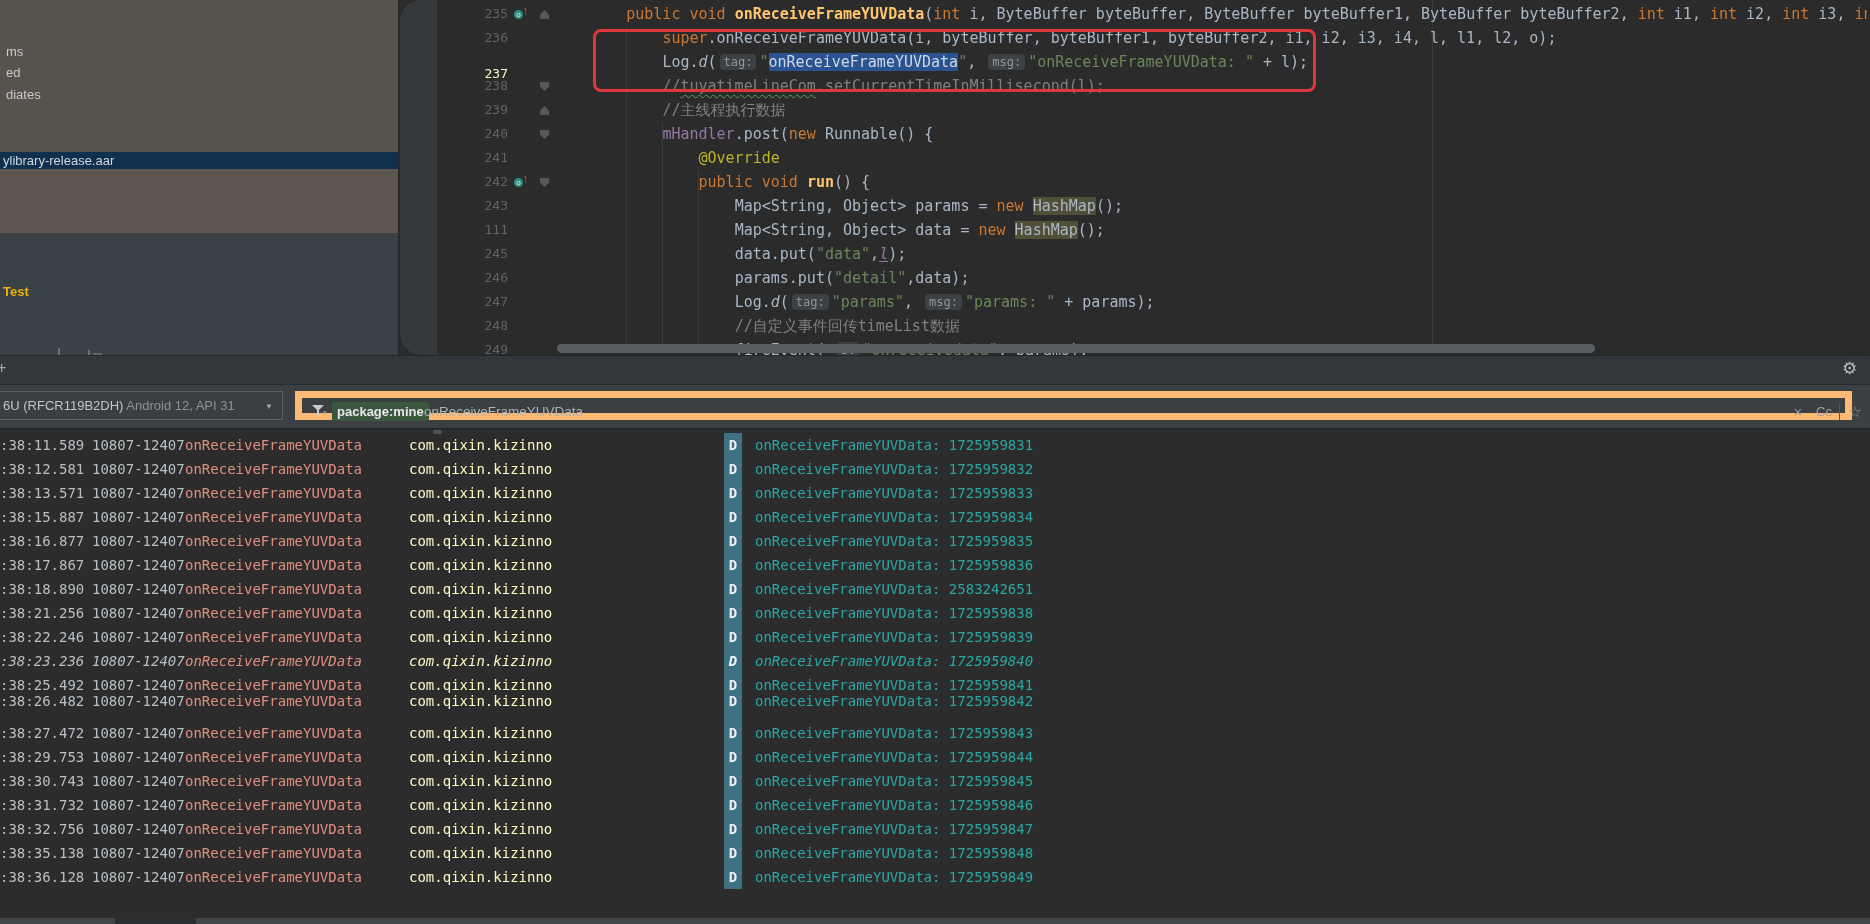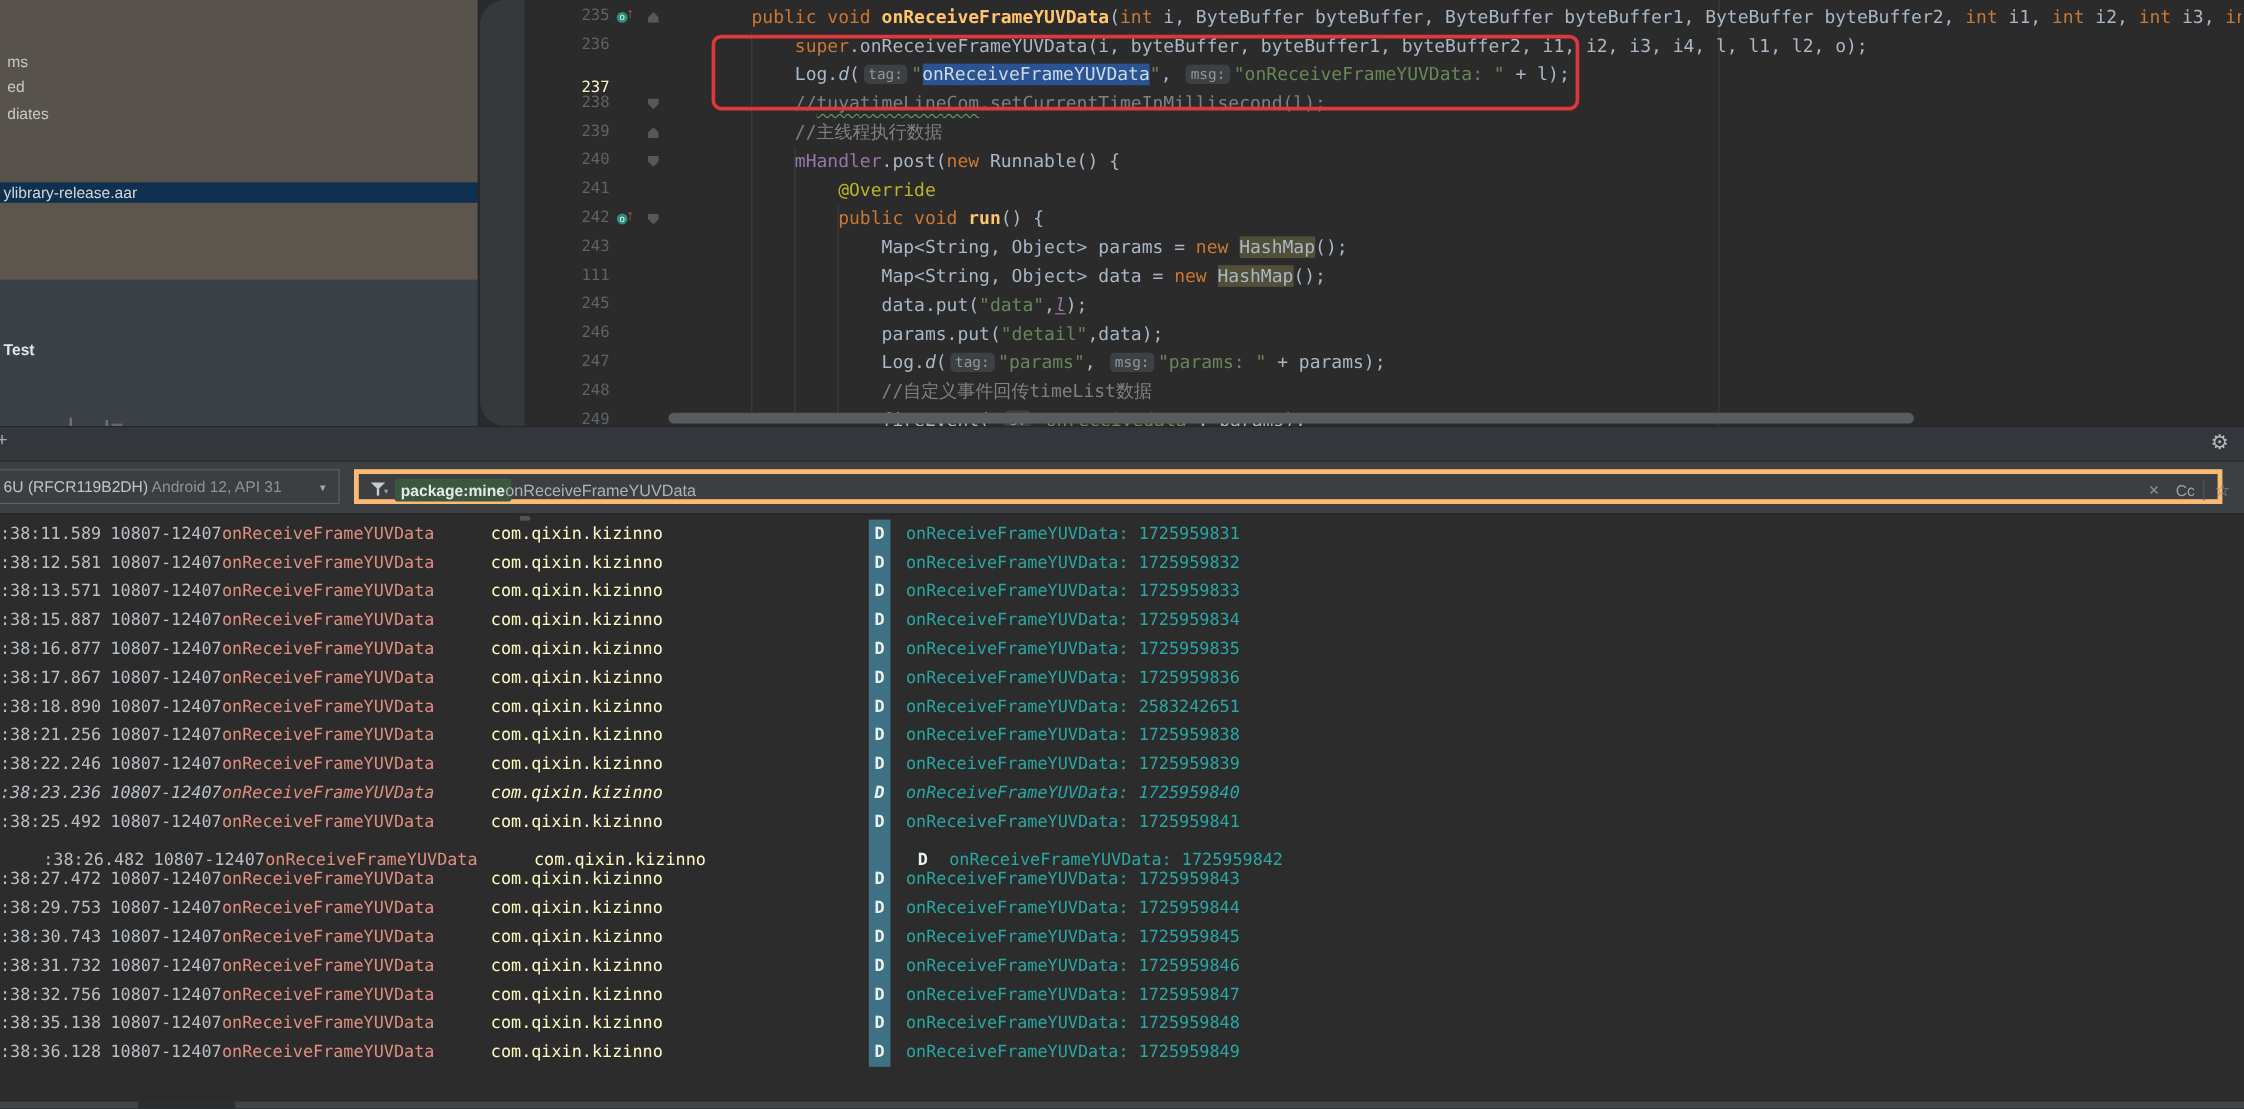--- a/index.html
+++ b/index.html
@@ -5,21 +5,21 @@
   html,body{margin:0;padding:0;background:#1e1f22;}
   .screen{position:relative;width:1870px;height:924px;overflow:hidden;background:#2B2B2B;
           font-family:"Liberation Sans",sans-serif;}
   
   .proj{position:absolute;left:0;top:0;width:400px;height:355px;background:#57524B;overflow:hidden;}
   .proj-band{position:absolute;left:0;top:168px;width:400px;height:65px;background:#5C564E;}
   .proj-bottom{position:absolute;left:0;top:233px;width:400px;height:122px;background:#3A4147;}
   .proj-item{position:absolute;left:6px;height:18px;line-height:18px;font-size:13px;color:#C6C9CB;white-space:nowrap;}
   .proj-sel{position:absolute;left:0;top:152px;width:400px;height:17px;background:#10304F;color:#D3D6D9;
             font-size:13px;line-height:17px;padding-left:3px;box-sizing:border-box;white-space:nowrap;}
-  .proj-test{position:absolute;left:3px;top:284px;font-size:13px;font-weight:bold;color:#e5e5e5;}
+  .proj-test{position:absolute;left:3px;top:284px;font-size:13px;font-weight:bold;color:#eab308;}
   .proj-mark1{position:absolute;left:58px;top:348px;width:2px;height:7px;background:#8A857E;opacity:.7;}
   .proj-mark2{position:absolute;left:88px;top:350px;width:2px;height:5px;background:#8A857E;opacity:.7;}
   .proj-mark3{position:absolute;left:93px;top:353px;width:9px;height:2px;background:#8A857E;opacity:.55;}
   .splitter{position:absolute;left:398px;top:0;width:2px;height:355px;background:#26282A;}
   
   .editor{position:absolute;left:400px;top:0;width:1470px;height:355px;background:#2B2B2B;overflow:hidden;border-radius:21px;}
   .ed-strip{position:absolute;left:0;top:0;width:37px;height:355px;background:#35393C;}
   .margin-guide{position:absolute;left:1032px;top:0;width:1px;height:355px;background:#37393B;}
   .iguide{position:absolute;width:1px;background:#3A3C3E;}
   .code-line{position:absolute;left:0;width:1470px;height:24px;}
@@ -56,21 +56,21 @@
   
   .toolbar{position:absolute;left:0;top:355px;width:1870px;height:29px;background:#33363A;border-top:1px solid #242628;box-sizing:border-box;}
   .tb-plus{position:absolute;left:-3px;top:3px;font-size:16px;color:#A7ABAD;cursor:default;}
   .tb-gear{position:absolute;left:1842px;top:2px;font-size:17px;color:#B7BABC;cursor:default;}
   
   .filterrow{position:absolute;left:0;top:384px;width:1870px;height:44px;background:#3C4043;border-top:1px solid #2A2D2F;box-sizing:border-box;}
   .devbox{position:absolute;left:-8px;top:6px;width:291px;height:29px;border:1px solid #5D6163;background:#3B3F42;box-sizing:border-box;}
   .devbox .dtext{position:absolute;left:10px;top:0;height:27px;line-height:27px;font-size:13px;color:#C2C5C7;white-space:nowrap;}
   .devbox .dinfo{color:#8E9295;}
   .devbox .dcaret{position:absolute;left:272px;top:10px;font-size:8px;color:#A2A5A7;}
-  .filterbox{position:absolute;left:295px;top:6px;width:1557px;height:29px;border:4px solid #fdba74;background:#3B3F42;box-sizing:border-box;}
+  .filterbox{position:absolute;left:295px;top:6px;width:1557px;height:29px;border:7px solid #fdba74;background:#3B3F42;box-sizing:border-box;}
   .funnel{position:absolute;left:10px;top:7px;width:14px;height:14px;}
   .funnel .f-tri{position:absolute;left:0;top:0;width:0;height:0;border-left:6px solid transparent;border-right:6px solid transparent;border-top:6px solid #C9CCCE;}
   .funnel .f-stem{position:absolute;left:5px;top:5px;width:2px;height:6px;background:#C9CCCE;}
   .funnel .f-caret{position:absolute;left:11px;top:4px;font-size:7px;color:#9A9DA0;}
   .fchip{position:absolute;left:30px;top:4px;height:19px;line-height:19px;padding:0 5px;background:#3C5740;
          border-radius:2px;color:#E6E9E7;font-size:13px;font-weight:bold;}
   .fquery{position:absolute;left:122px;top:0;height:27px;line-height:27px;font-size:13.5px;color:#AEB3B6;white-space:nowrap;}
   .f-clear{position:absolute;left:1486px;top:0;width:20px;height:27px;line-height:27px;text-align:center;font-size:15px;color:#8F9396;}
   .f-cc{position:absolute;left:1510px;top:0;width:24px;height:27px;line-height:27px;text-align:center;font-size:13px;font-weight:normal;color:#9EA2A5;}
   .f-div{position:absolute;left:1537px;top:5px;width:1px;height:17px;background:#55595B;}
@@ -306,21 +306,21 @@
           <span class="c-msg">onReceiveFrameYUVData: 1725959840</span>
         </div>
         <div class="log-row" style="top: 244px;">
           <span class="c-time">:38:25.492</span>
           <span class="c-pid">10807-12407</span>
           <span class="c-tag">onReceiveFrameYUVData</span>
           <span class="c-pkg">com.qixin.kizinno</span>
           <span class="c-lvl">D</span>
           <span class="c-msg">onReceiveFrameYUVData: 1725959841</span>
         </div>
-        <div class="log-row" style="top: 276px; margin-left: 36px;">
+        <div class="log-row" style="top: 260px;">
           <span class="c-time">:38:26.482</span>
           <span class="c-pid">10807-12407</span>
           <span class="c-tag">onReceiveFrameYUVData</span>
           <span class="c-pkg">com.qixin.kizinno</span>
           <span class="c-lvl">D</span>
           <span class="c-msg">onReceiveFrameYUVData: 1725959842</span>
         </div>
         <div class="log-row" style="top: 292px;">
           <span class="c-time">:38:27.472</span>
           <span class="c-pid">10807-12407</span>

